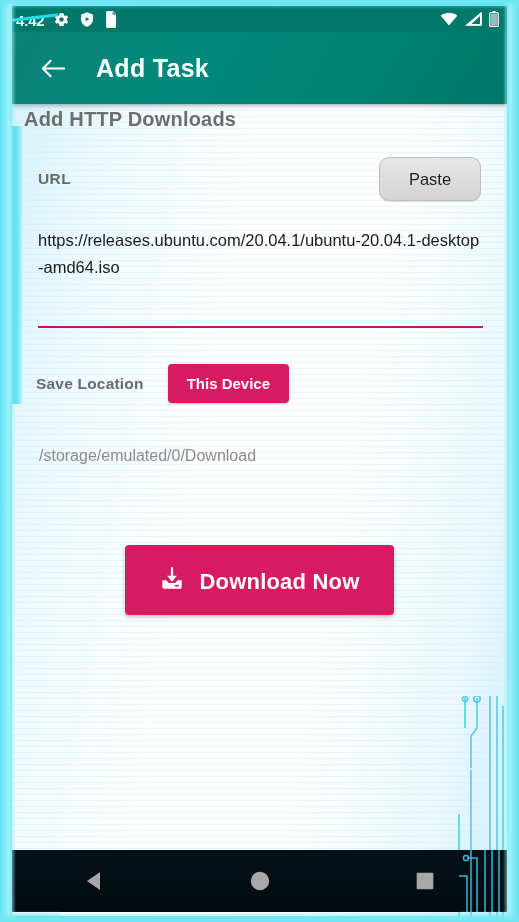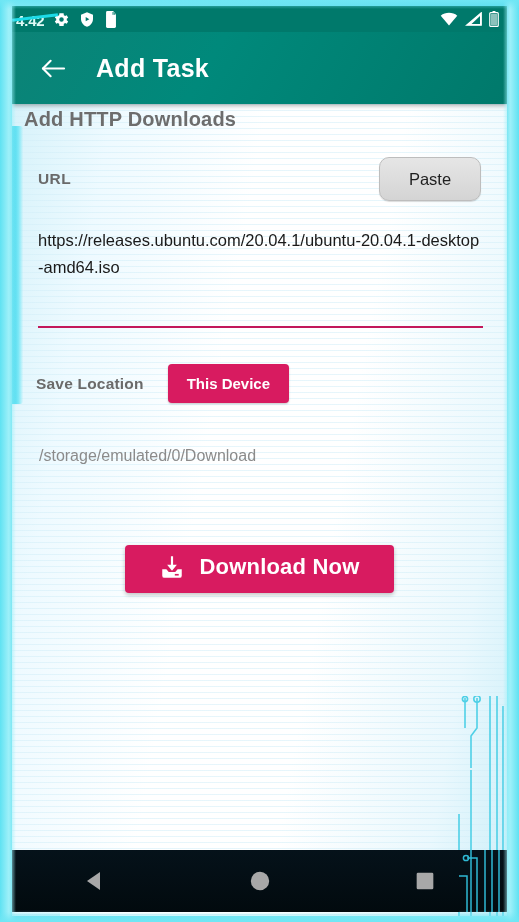--- a/index.html
+++ b/index.html
@@ -256,25 +256,25 @@
   
   #download-wrap {
     position: relative;
     display: flex;
     justify-content: center;
     margin-top: 80px;
     z-index: 6;
   }
   #download-button {
     display: flex;
-    align-items: flex-start;
+    align-items: flex-end;
     gap: 14px;
     background: #d81b60;
     border-radius: 4px;
-    padding: 9px 34px;
+    padding: 20px 34px;
     cursor: pointer;
     box-shadow: 0 2px 4px rgba(0,0,0,.24);
   }
   #download-label {
     color: #ffffff;
     font-size: 22px;
     font-weight: 700;
     letter-spacing: .2px;
   }
 

